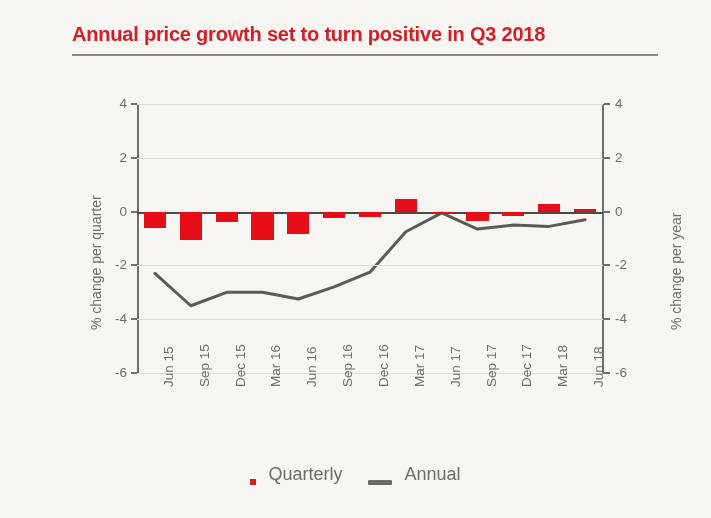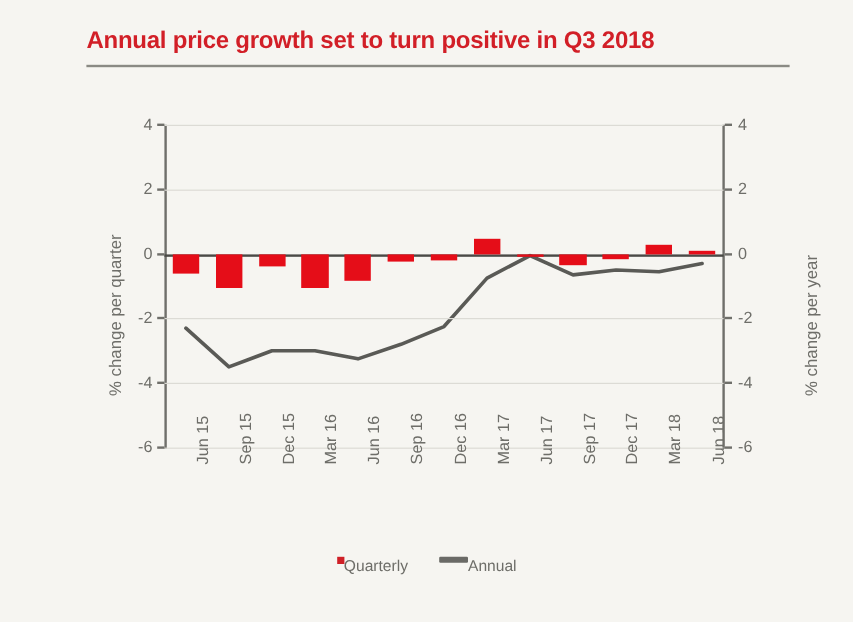--- a/index.html
+++ b/index.html
@@ -139,23 +139,23 @@
     left: 0;
     top: 464px;
     width: 711px;
     display: flex;
     justify-content: center;
     align-items: center;
     gap: 26px;
   }
   .legend-item {
     display: flex;
-    align-items: flex-start;
-    gap: 0;
-    font-size: 13px;
+    align-items: flex-end;
+    gap: 12px;
+    font-size: 18px;
     color: #6e6e69;
   }
   .legend-swatch-square {
     width: 6px;
     height: 6px;
     background: #cf2027;
     display: inline-block;
   }
   .legend-swatch-line {
     width: 24px;

